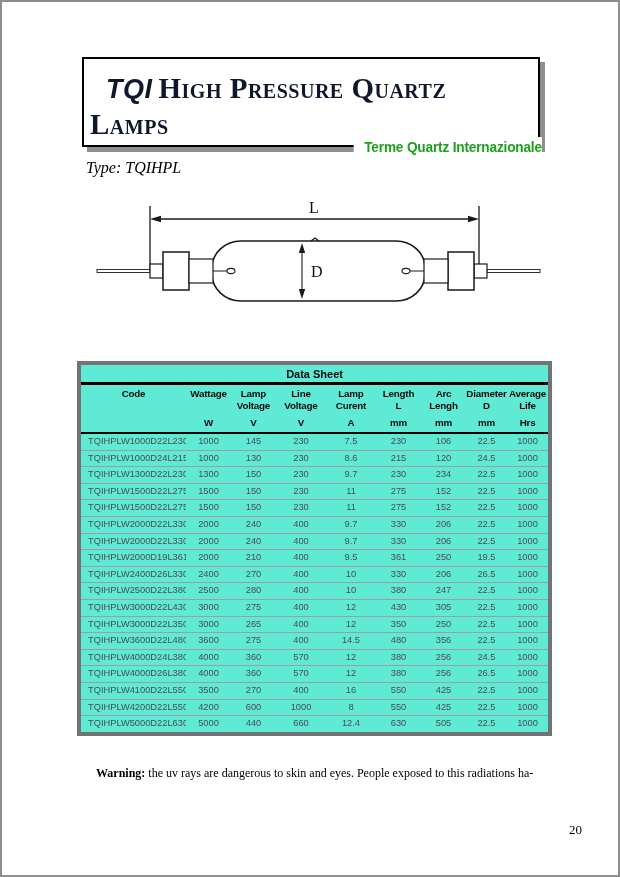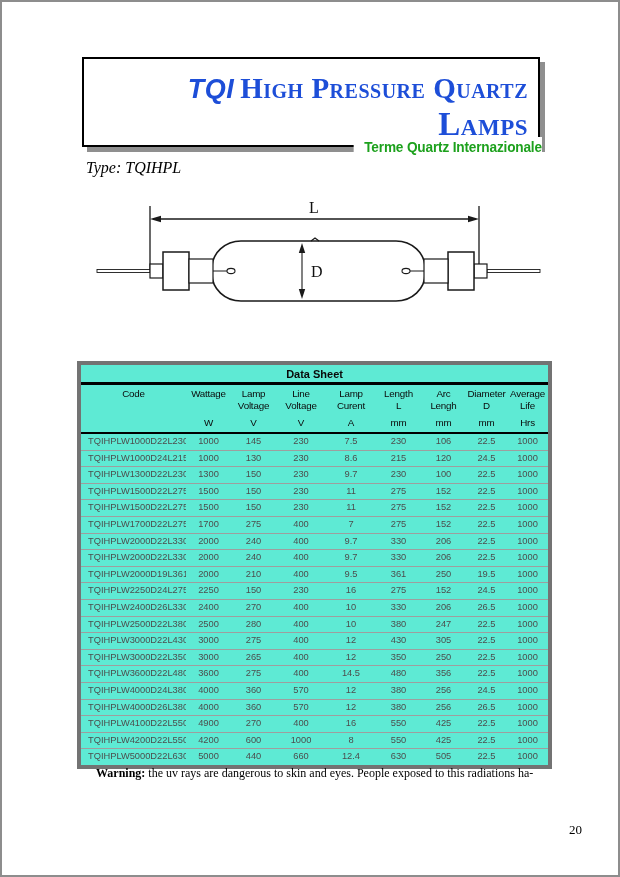--- a/index.html
+++ b/index.html
@@ -18,25 +18,24 @@
     position:absolute; left:80px; top:55px;
     width:454px; height:86px;
     background:#fff;
     border:2px solid #000;
     box-shadow:5px 5px 0 #8f8f8f;
   }
   .title-text {
     padding:12px 10px 0 6px;
     font-family:"Liberation Serif", serif;
     font-weight:bold;
-    color:#1d4ed8;
-    text-align:right;
+    color:#0f172a;
   }
   .title-line1 { text-indent:16px; font-size:29px; line-height:34px; white-space:nowrap; }
-  .title-line2 { font-size:33px; line-height:36px; }
+  .title-line2 { font-size:29px; line-height:36px; }
   .smallcaps { font-variant:small-caps; letter-spacing:0.5px; }
   .tqi-logo {
     font-family:"Liberation Sans", sans-serif;
     font-style:italic; font-weight:bold;
     font-size:27px; letter-spacing:0.5px;
     padding-right:6px;
   }
   .brand-label {
     position:absolute; right:-4px; bottom:-12px;
     background:#fff;
@@ -73,21 +72,21 @@
   tr.title-row td {
     border-bottom:3px solid #000;
     text-align:center;
     font-weight:bold; font-size:11px; color:#0a0a0a;
     padding:3px 0 2px 0;
   }
   tr.head-row th {
     border-bottom:2.5px solid #000;
     padding:3px 0 3px 0;
     vertical-align:top;
-    font-weight:normal;
+    font-weight:bold;
   }
   .hcell {
     display:flex; flex-direction:column; justify-content:space-between;
     height:41px;
     font-size:9.8px; line-height:1.18; color:#0a0a0a;
     white-space:pre-line; text-align:center; letter-spacing:-0.2px;
   }
   .hcell .hunit { font-size:9.8px; }
   tbody td {
     border-bottom:1px solid #9e9e9e;
@@ -251,52 +250,41 @@
           <td class="num">24.5</td>
           <td class="num">1000</td>
         </tr>
         <tr>
           <td class="code">TQIHPLW1300D22L230</td>
           <td class="num">1300</td>
           <td class="num">150</td>
           <td class="num">230</td>
           <td class="num">9.7</td>
           <td class="num">230</td>
-          <td class="num">100</td>
+          <td class="num">234</td>
           <td class="num">22.5</td>
           <td class="num">1000</td>
         </tr>
         <tr>
           <td class="code">TQIHPLW1500D22L275</td>
           <td class="num">1500</td>
           <td class="num">150</td>
           <td class="num">230</td>
           <td class="num">11</td>
           <td class="num">275</td>
           <td class="num">152</td>
           <td class="num">22.5</td>
           <td class="num">1000</td>
         </tr>
         <tr>
           <td class="code">TQIHPLW1500D22L275</td>
           <td class="num">1500</td>
           <td class="num">150</td>
           <td class="num">230</td>
           <td class="num">11</td>
-          <td class="num">275</td>
-          <td class="num">152</td>
-          <td class="num">22.5</td>
-          <td class="num">1000</td>
-        </tr>
-        <tr>
-          <td class="code">TQIHPLW1700D22L275</td>
-          <td class="num">1700</td>
-          <td class="num">275</td>
-          <td class="num">400</td>
-          <td class="num">7</td>
           <td class="num">275</td>
           <td class="num">152</td>
           <td class="num">22.5</td>
           <td class="num">1000</td>
         </tr>
         <tr>
           <td class="code">TQIHPLW2000D22L330</td>
           <td class="num">2000</td>
           <td class="num">240</td>
           <td class="num">400</td>
@@ -319,31 +307,20 @@
         </tr>
         <tr>
           <td class="code">TQIHPLW2000D19L361</td>
           <td class="num">2000</td>
           <td class="num">210</td>
           <td class="num">400</td>
           <td class="num">9.5</td>
           <td class="num">361</td>
           <td class="num">250</td>
           <td class="num">19.5</td>
-          <td class="num">1000</td>
-        </tr>
-        <tr>
-          <td class="code">TQIHPLW2250D24L275</td>
-          <td class="num">2250</td>
-          <td class="num">150</td>
-          <td class="num">230</td>
-          <td class="num">16</td>
-          <td class="num">275</td>
-          <td class="num">152</td>
-          <td class="num">24.5</td>
           <td class="num">1000</td>
         </tr>
         <tr>
           <td class="code">TQIHPLW2400D26L330</td>
           <td class="num">2400</td>
           <td class="num">270</td>
           <td class="num">400</td>
           <td class="num">10</td>
           <td class="num">330</td>
           <td class="num">206</td>
@@ -411,21 +388,21 @@
           <td class="num">360</td>
           <td class="num">570</td>
           <td class="num">12</td>
           <td class="num">380</td>
           <td class="num">256</td>
           <td class="num">26.5</td>
           <td class="num">1000</td>
         </tr>
         <tr>
           <td class="code">TQIHPLW4100D22L550</td>
-          <td class="num">4900</td>
+          <td class="num">3500</td>
           <td class="num">270</td>
           <td class="num">400</td>
           <td class="num">16</td>
           <td class="num">550</td>
           <td class="num">425</td>
           <td class="num">22.5</td>
           <td class="num">1000</td>
         </tr>
         <tr>
           <td class="code">TQIHPLW4200D22L550</td>

